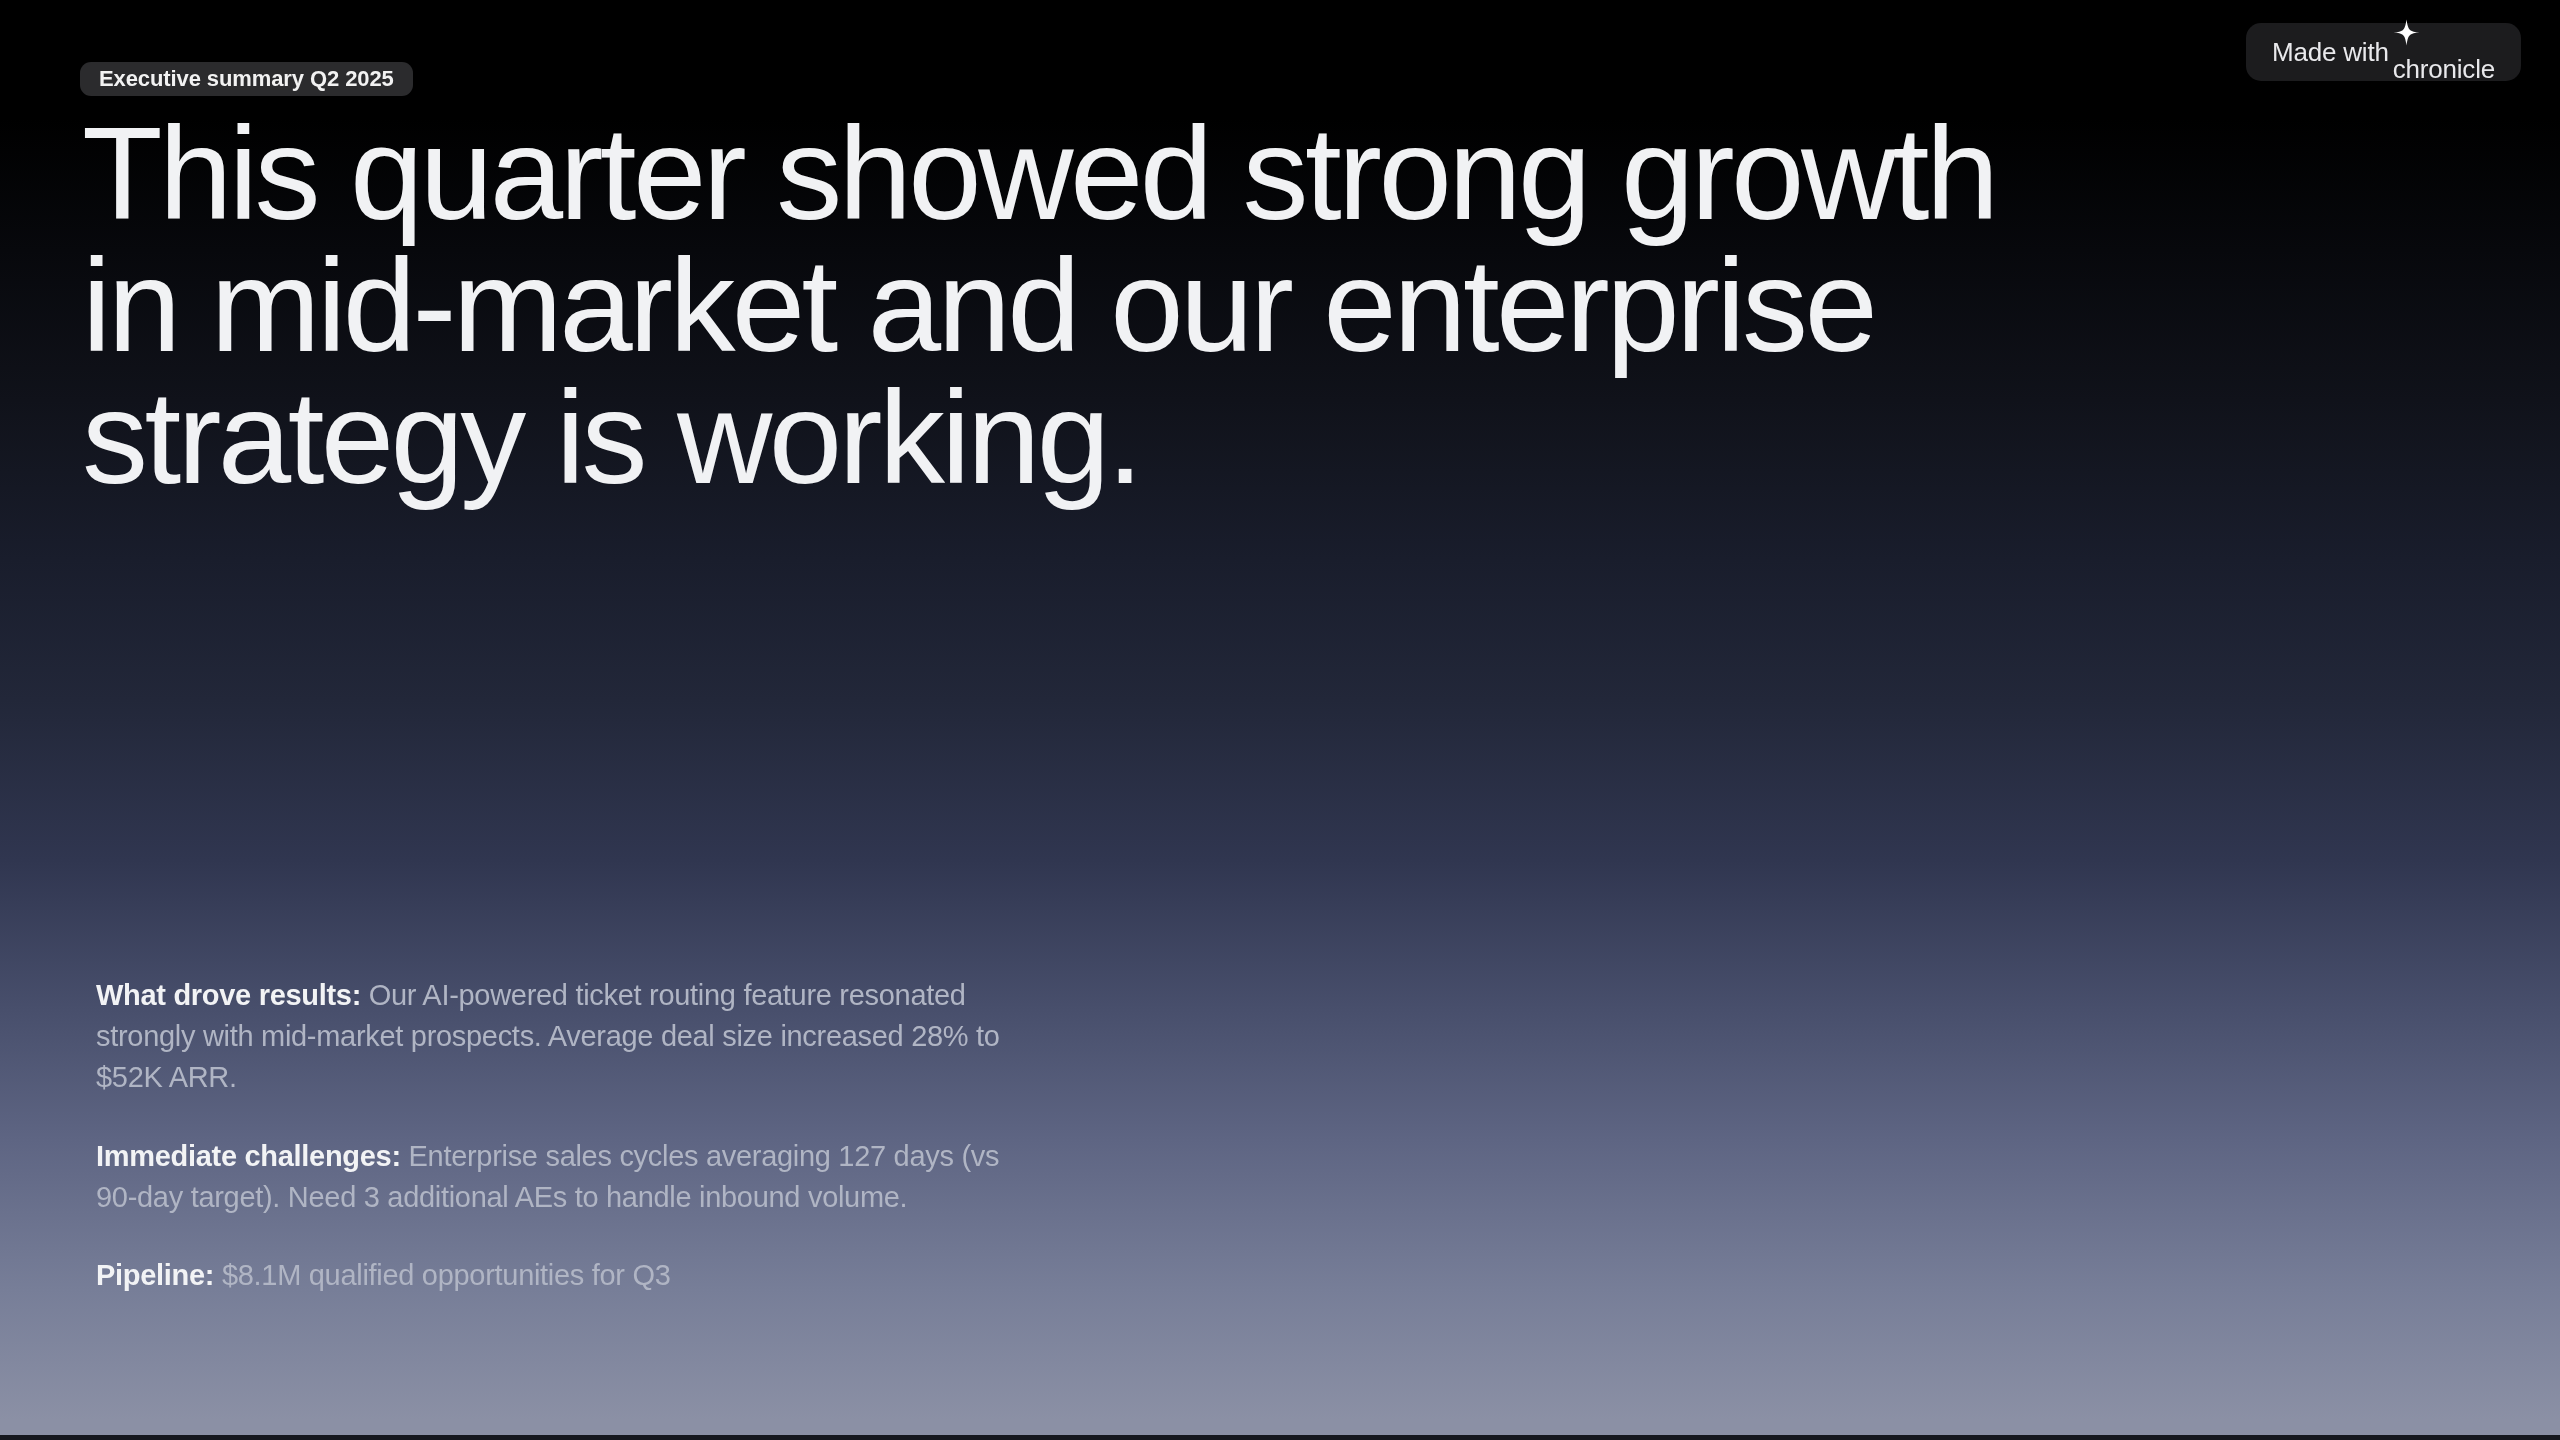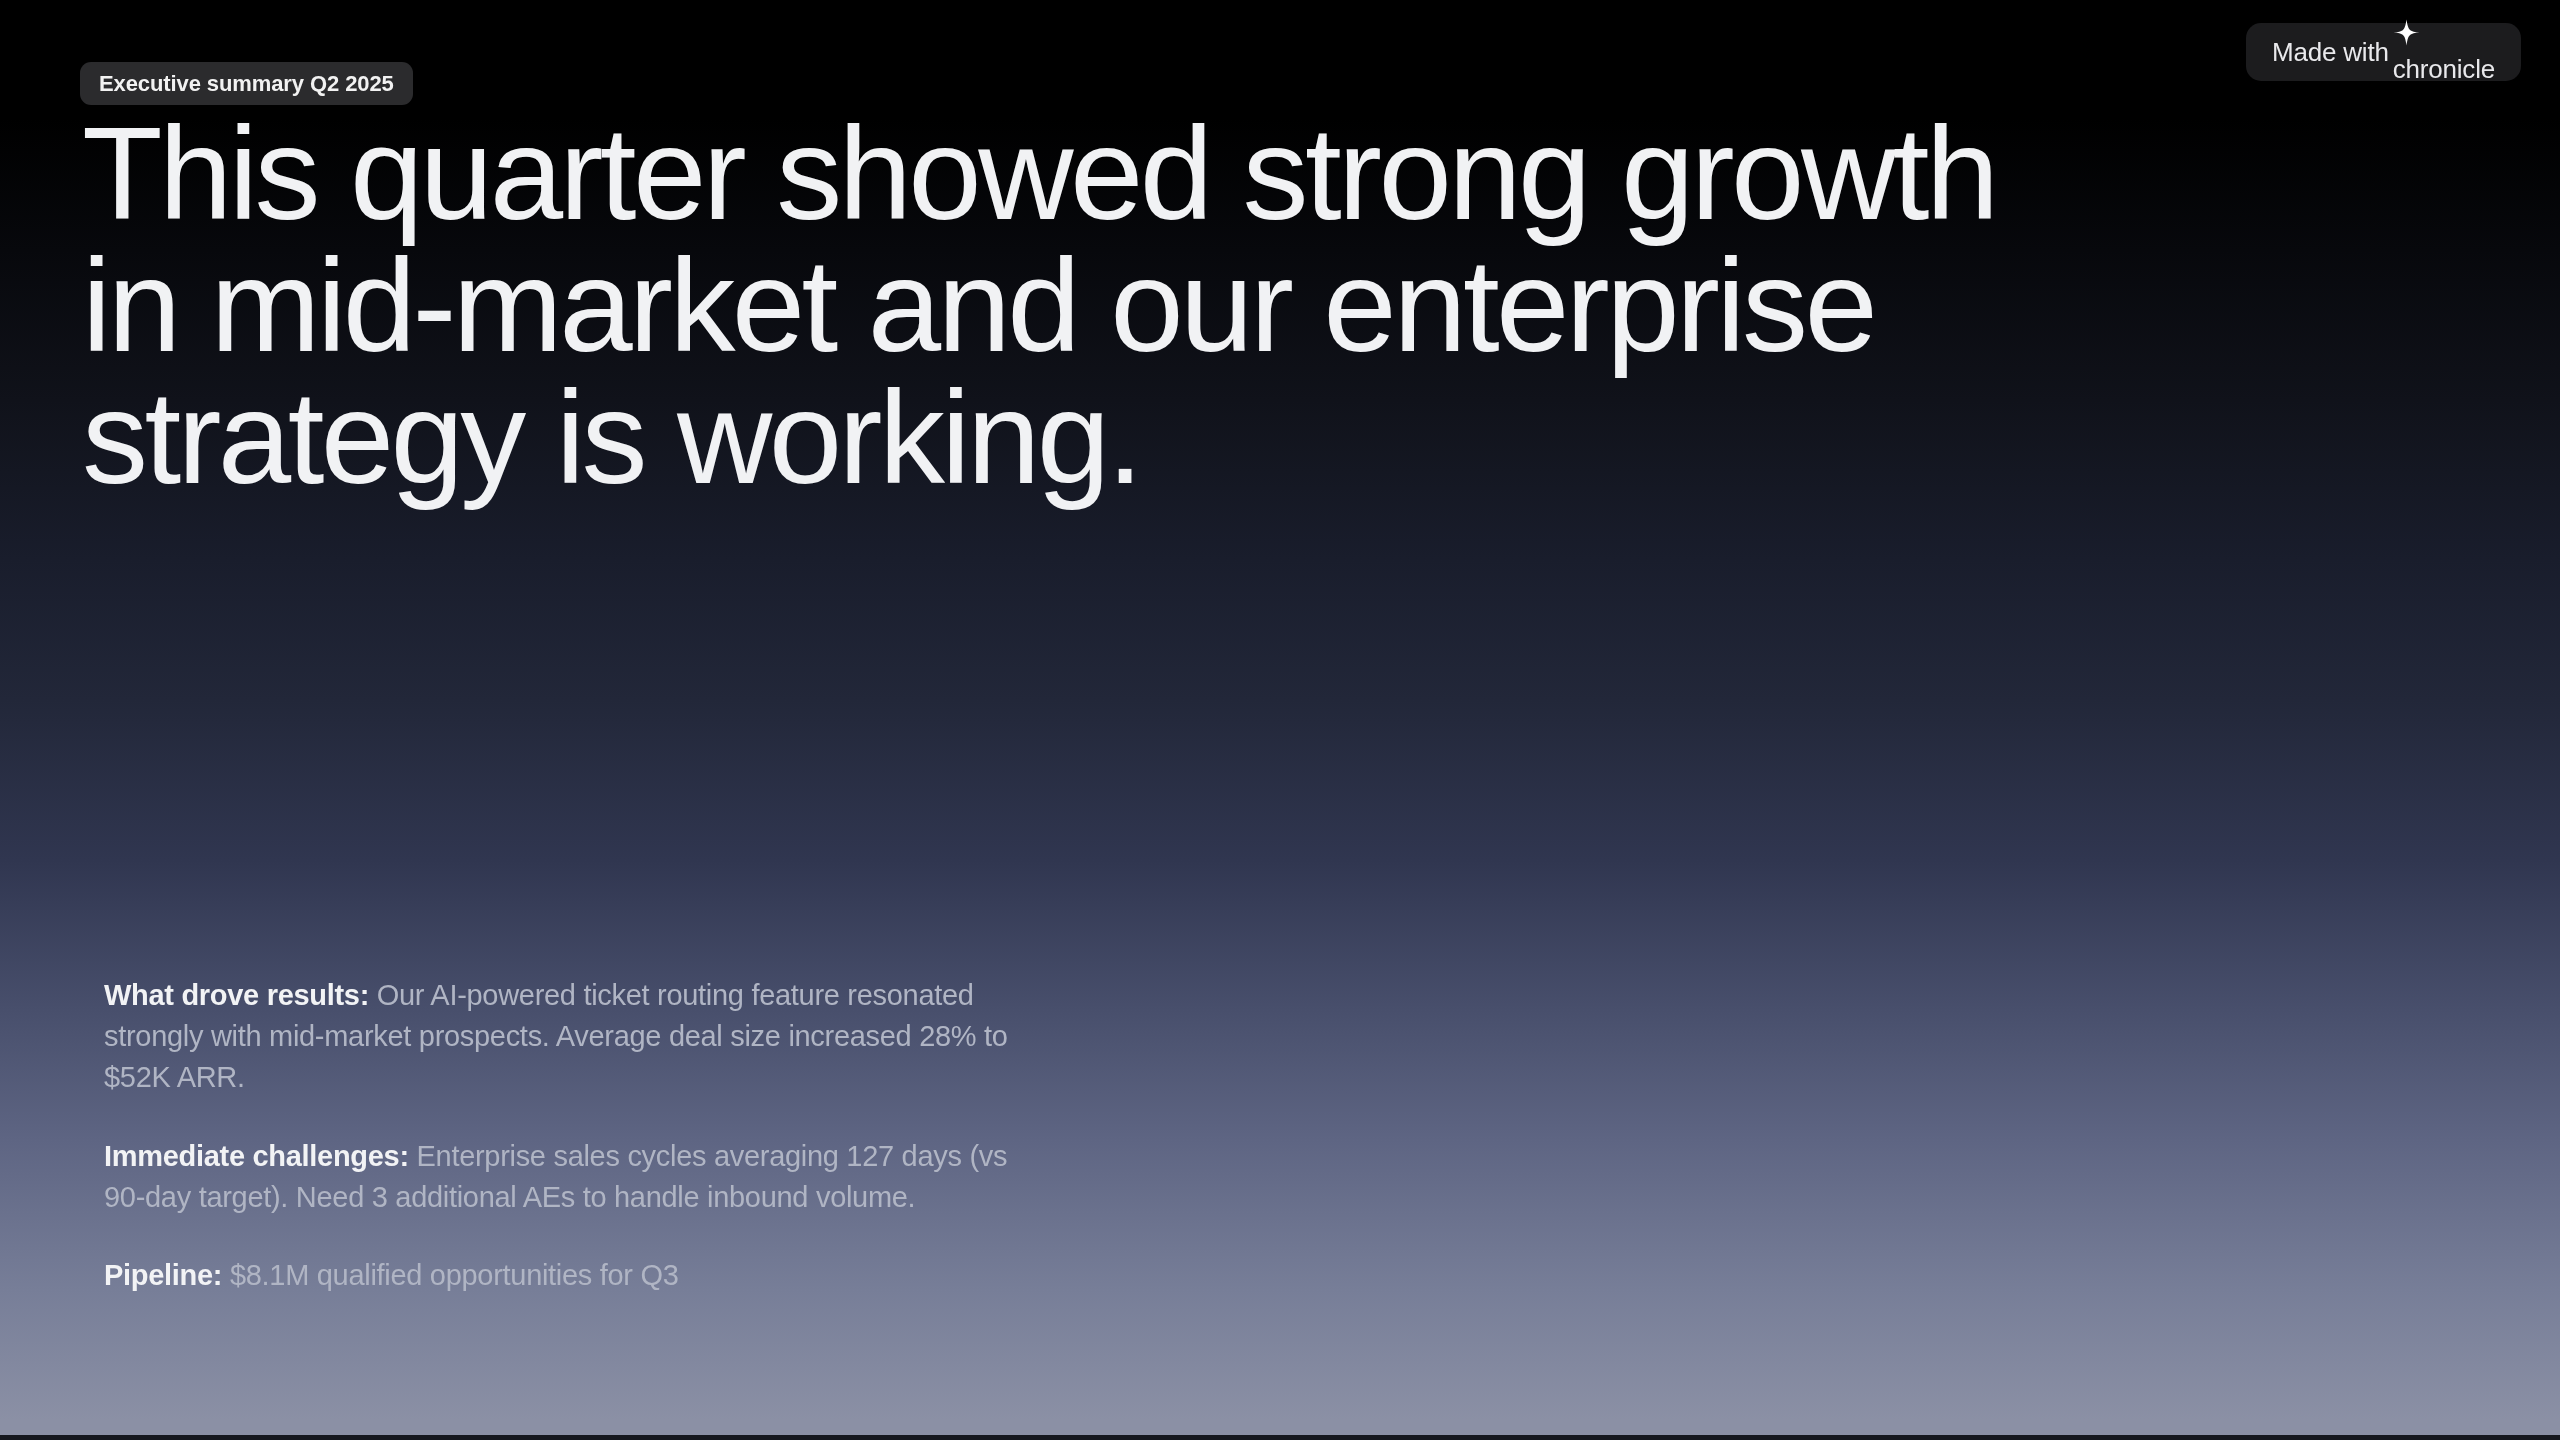--- a/index.html
+++ b/index.html
@@ -51,21 +51,21 @@
     background:#16181f;
   }
 
   
   .eyebrow-badge {
     position:absolute;
     left:80px;
     top:62px;
     display:inline-flex;
     align-items:center;
-    height:43px;
+    height:34px;
     padding:12px 19px;
     border-radius:11px;
     background:#2b2b2d;
     color:#f2f2f2;
     font-size:22px;
     font-weight:700;
     letter-spacing:-0.1px;
     white-space:nowrap;
   }
 
@@ -110,21 +110,21 @@
     font-size:132px;
     line-height:1.0;
     font-weight:400;
     letter-spacing:-3.6px;
     white-space:pre-line;
   }
 
   
   .lower {
     position:absolute;
-    left:12px;
+    left:4px;
     right:0;
     top:950px;
     height:440px;
     display:flex;
     align-items:flex-start;
     padding:0 80px 0 92px;
   }
 
   .notes {
     width:950px;

